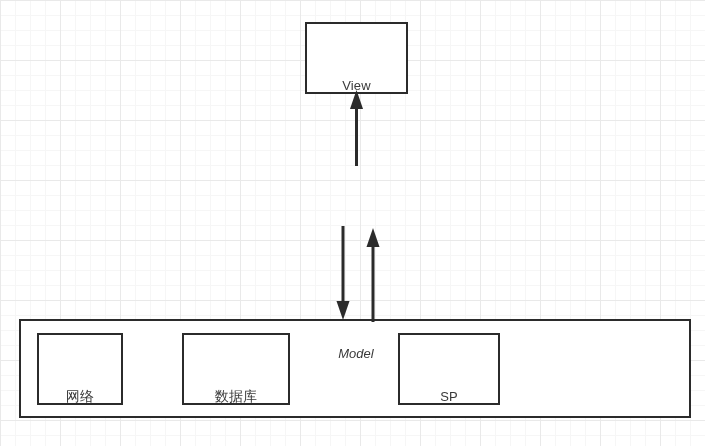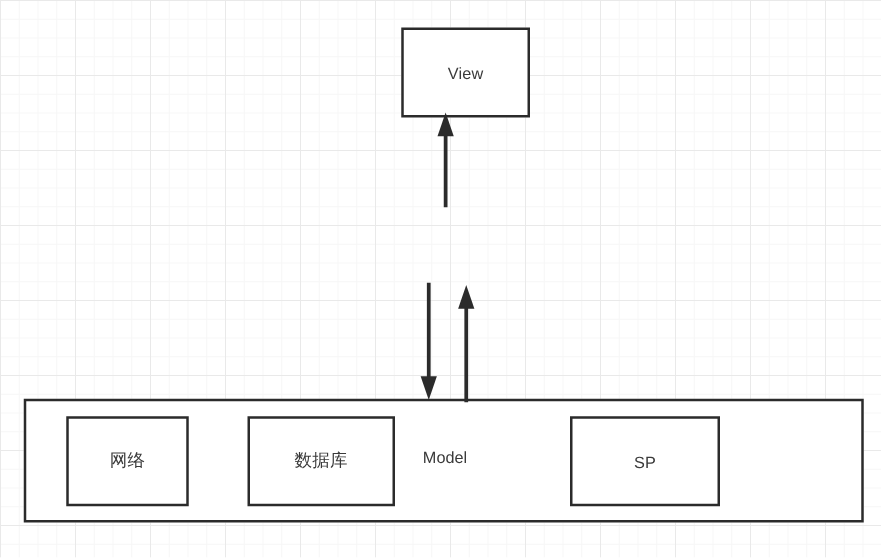--- a/index.html
+++ b/index.html
@@ -21,23 +21,22 @@
     background-position: 0 0, 0 0, 0 0, 0 0;
     overflow: hidden;
     font-family: "Liberation Sans", "DejaVu Sans", sans-serif;
   }
   .node {
     position: absolute;
     box-sizing: border-box;
     background: #ffffff;
     border: 2px solid #2b2b2b;
     display: flex;
-    align-items: center;
+    align-items: flex-end;
     justify-content: center;
-    margin-left: 16px;
   }
   .node-label {
     color: #3a3a3a;
     font-size: 13px;
     line-height: 1;
     letter-spacing: 0.2px;
     white-space: nowrap;
   }
   .cjk .node-label {
     font-family: "DejaVu Sans", "Liberation Sans", sans-serif;
@@ -47,32 +46,33 @@
   #presenter-node { left: 305px; top: 160px; width: 103px; height: 69px; }
   #model-container {
     position: absolute;
     left: 19px; top: 319px; width: 672px; height: 99px;
     box-sizing: border-box;
     background: #ffffff;
     border: 2px solid #2b2b2b;
   }
   #model-label {
     position: absolute;
-    left: 310px; top: 359px;
+    left: 310px; top: 347px;
     width: 92px;
     text-align: center;
     color: #3a3a3a;
     font-size: 13px;
     line-height: 1;
     white-space: nowrap;
+    font-style: italic;
   }
   .sub-node { top: 333px; height: 72px; }
-  #sub-network  { left: 37px;  width: 98px; }
-  #sub-database { left: 182px; width: 118px; }
-  #sub-sp       { left: 440px; width: 120px; }
+  #sub-network  { left: 37px;  width: 86px; }
+  #sub-database { left: 182px; width: 108px; }
+  #sub-sp       { left: 398px; width: 102px; }
   #sub-file     { left: 565px; width: 102px; }
   .connector { position: absolute; }
 </style>
 </head>
 <body>
 
 <div id="canvas">
 
   <div class="node" id="view-node">
     <span class="node-label">View</span>

